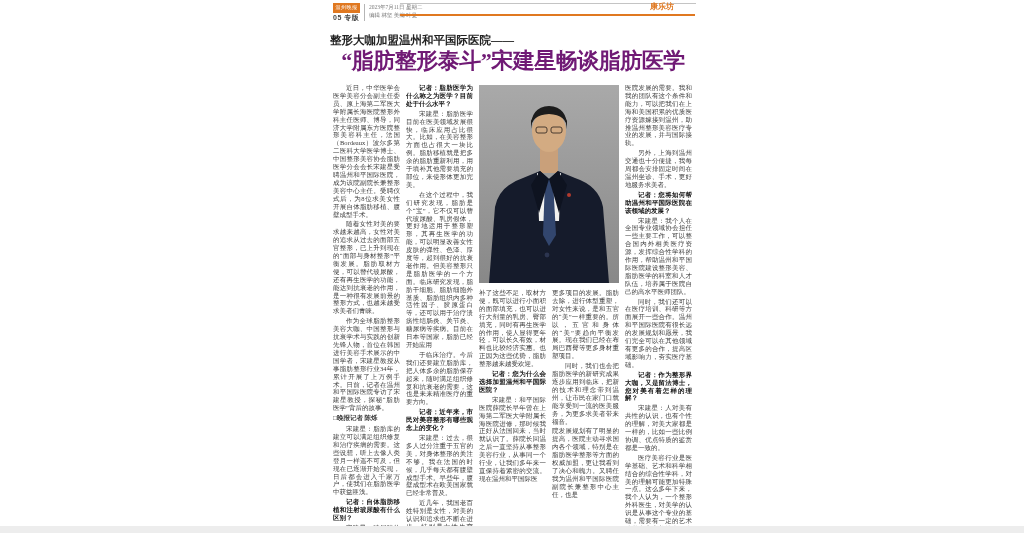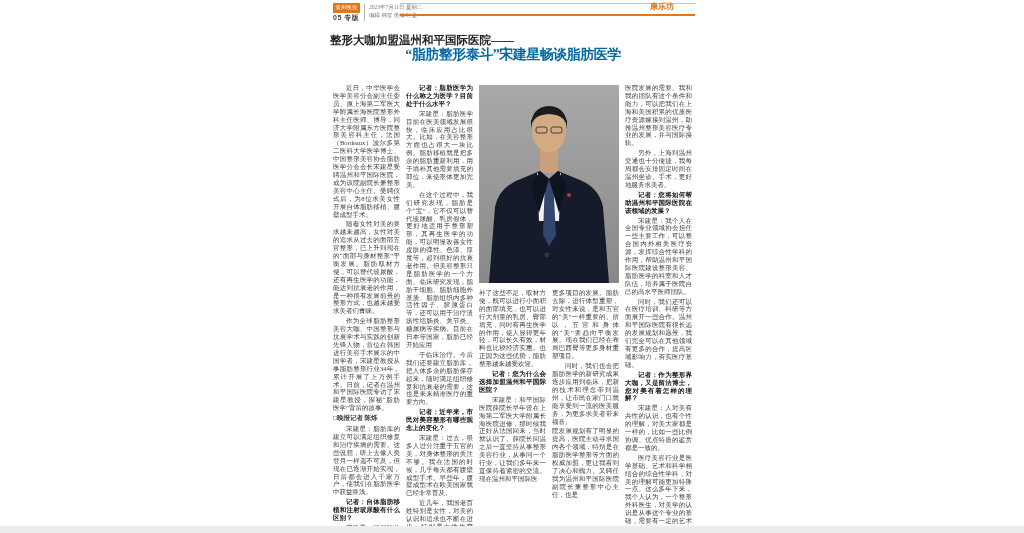--- a/index.html
+++ b/index.html
@@ -18,21 +18,21 @@
   .dline1{position:absolute;left:39px;top:4px;font-size:5.5px;color:#7a7a7a;white-space:nowrap;}
   .dline2{position:absolute;left:39px;top:12px;font-size:5.5px;color:#7a7a7a;white-space:nowrap;}
   .thinrule{position:absolute;left:70px;right:0;top:2.6px;height:0.8px;background:#c4c4c4;}
   .section{position:absolute;right:22px;top:1px;font-size:8px;font-weight:bold;color:#e07820;}
   .orangerule{position:absolute;left:70px;right:1px;top:13.5px;height:2.6px;background:#e07820;}
 
   
   .kicker{position:absolute;left:0;top:33px;width:100%;text-align:left;
           font-size:11.5px;font-weight:bold;color:#222;}
   .title{position:absolute;left:0;top:46px;width:100%;text-align:center;
-         font-size:14px;font-weight:bold;color:#0369a1;letter-spacing:-0.5px;white-space:nowrap;font-family:Liberation Serif, serif;}
+         font-size:22px;font-weight:bold;color:#701a75;letter-spacing:-0.5px;white-space:nowrap;font-family:Liberation Serif, serif;}
 
   
   .body{position:absolute;left:3px;top:84px;width:360px;height:443px;display:flex;gap:6px;overflow:hidden;}
   .col{width:67px;flex:none;overflow:hidden;}
   .col p{margin:0 0 2px 0;font-size:6.5px;line-height:7.9px;color:#3b3b3b;
          text-align:justify;text-indent:2em;}
   .col p.cont{text-indent:0;}
   .col p.q{font-weight:bold;color:#141414;}
   .pad{padding-top:205px;}
   .byline{margin:2px 0 3px 0 !important;text-align:right;text-indent:0 !important;

